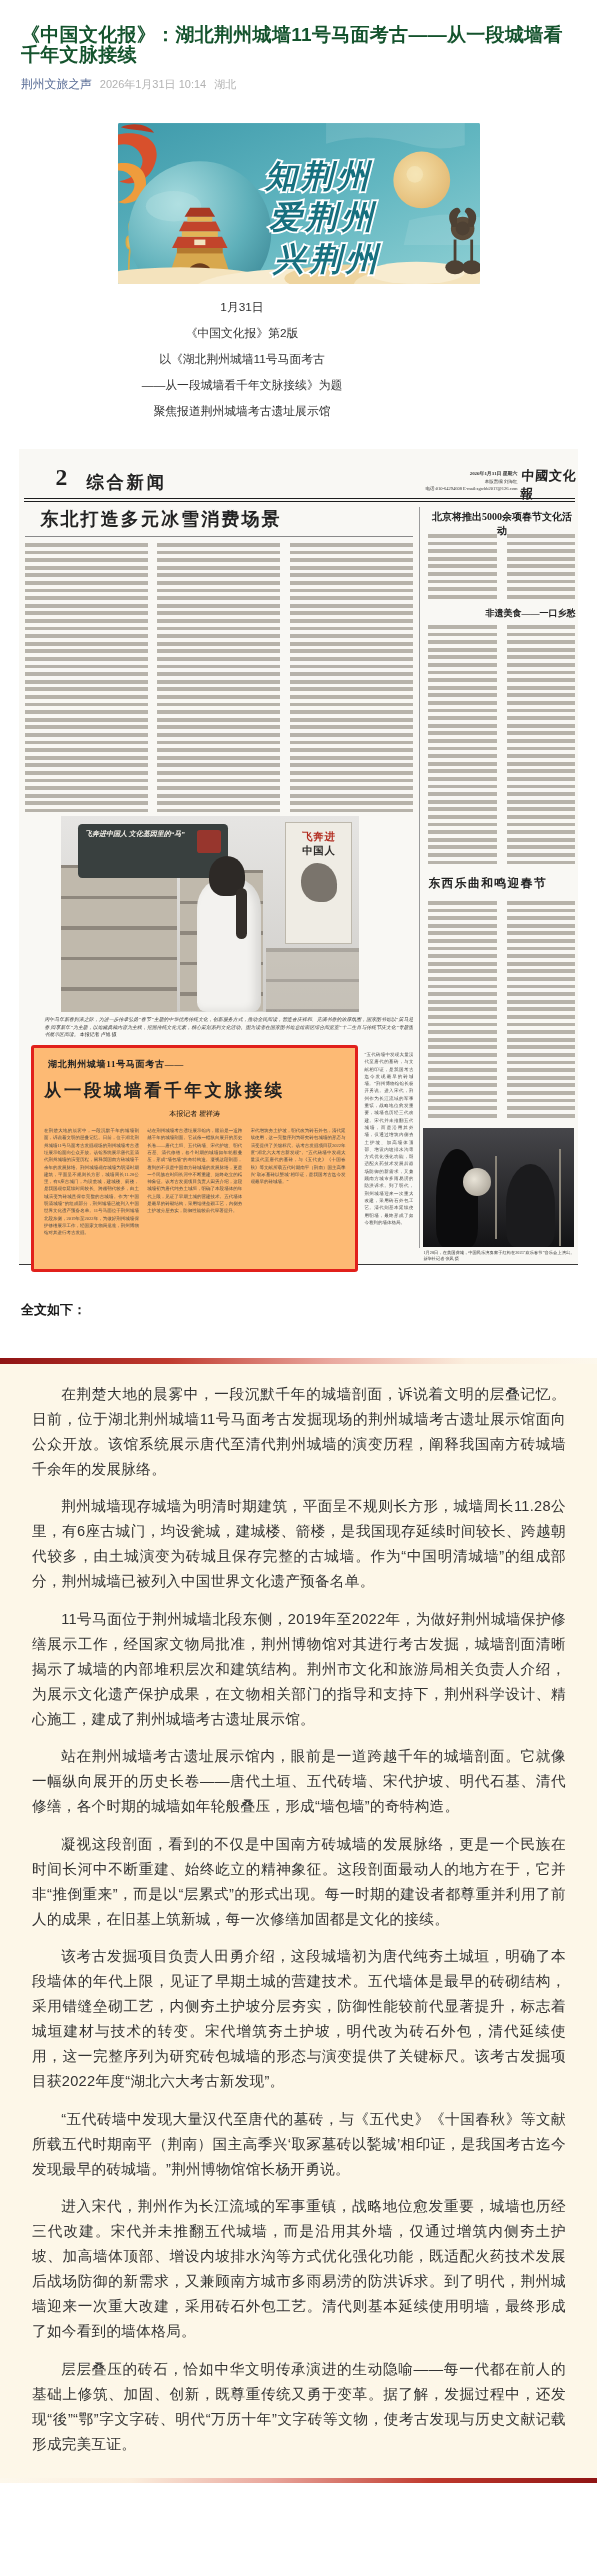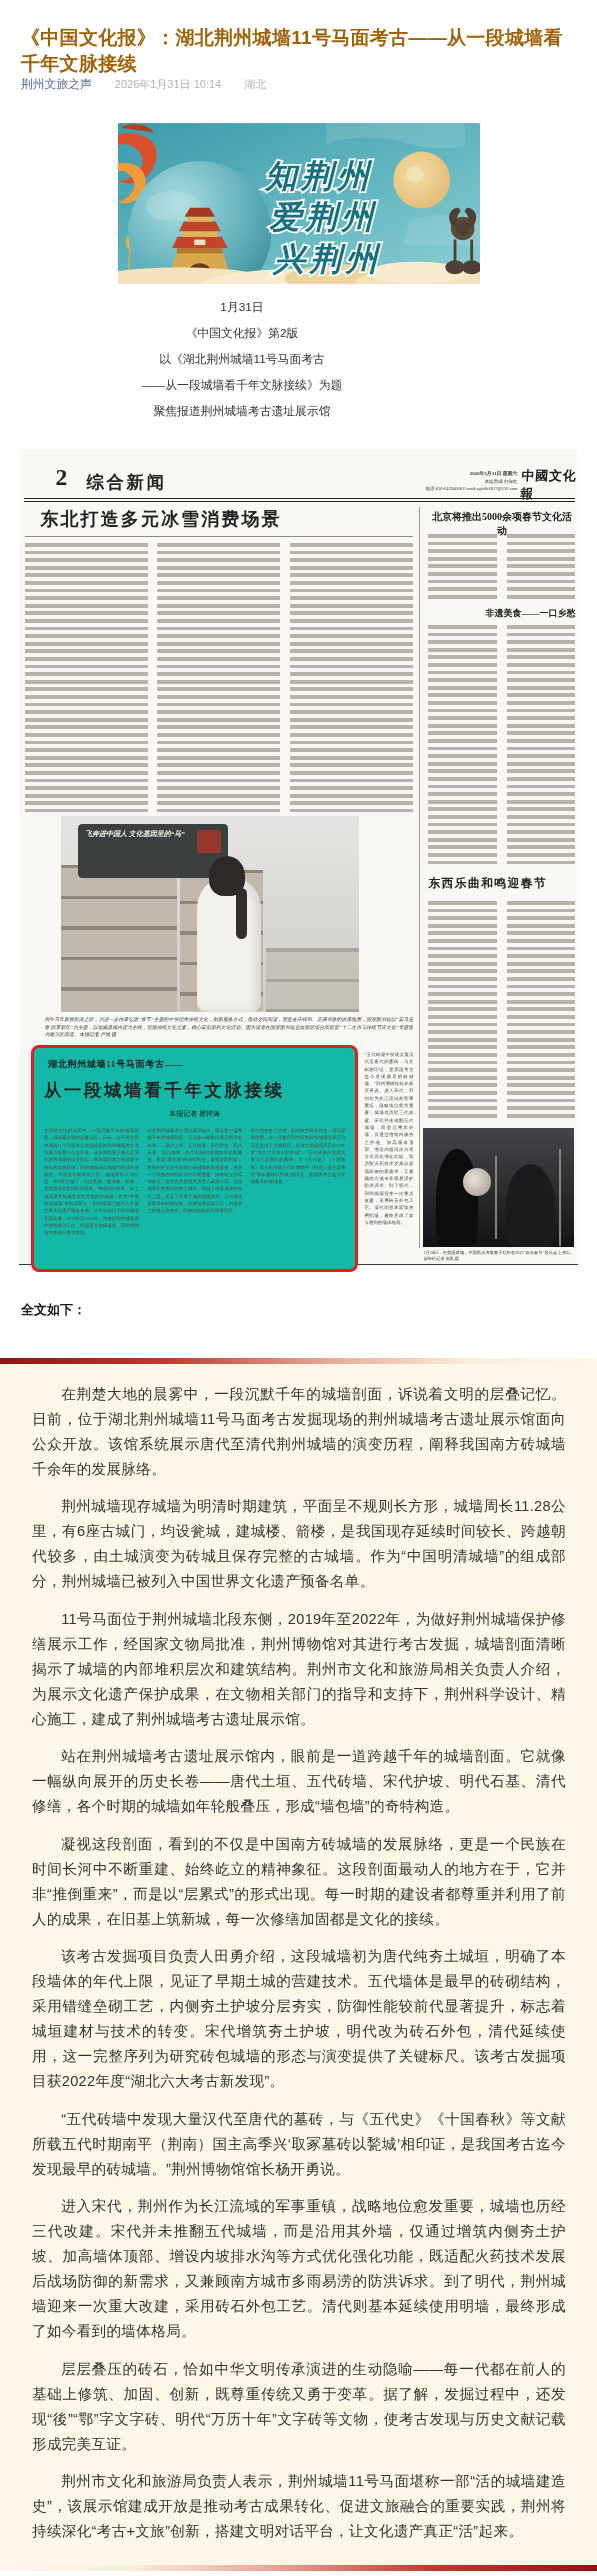--- a/index.html
+++ b/index.html
@@ -1,22 +1,22 @@
 <!DOCTYPE html>
 <html style="font-size:11px"><head>
 <meta charset="utf-8">
 <style>
   *{margin:0;padding:0;box-sizing:border-box}
   html,body{background:#fff}
   body{width:598px;font-family:"Liberation Sans","DejaVu Sans",sans-serif;position:relative}
   #page{position:relative;width:598px;min-height:2576px;background:#fff;overflow:hidden}
 
   
-  .title{position:absolute;top:25px;left:21px;width:556px;font-size:19px;font-weight:700;color:#a16207;line-height:26px;letter-spacing:0.3px}
-  .byline{position:absolute;top:77px;left:21px;font-size:11.8px;display:flex;align-items:baseline;gap:23px;white-space:nowrap}
+  .title{position:absolute;top:25px;left:21px;width:556px;font-size:19px;font-weight:700;color:#14532d;line-height:20px;letter-spacing:0.3px}
+  .byline{position:absolute;top:77px;left:21px;font-size:11.8px;display:flex;align-items:baseline;gap:8px;white-space:nowrap}
   .byline .account{color:#576b95;cursor:pointer}
   .byline .meta{color:#b2b2b2;font-size:11px}
 
   
   .banner{position:absolute;top:123px;left:118px;width:362px;height:161px;overflow:hidden;border-radius:1.4px}
 
   
   .caption{position:absolute;top:294px;left:0;width:484px;text-align:center;color:#333;font-size:11.8px;line-height:26px}
 
   
@@ -47,21 +47,21 @@
   .pb-poster-r .p1{color:#b22c20;font-weight:700;font-size:10.4px;letter-spacing:0.7px}
   .pb-poster-r .p2{color:#2c2a28;font-weight:700;font-size:10.4px;letter-spacing:0.7px}
   .pb-poster-r .horse{margin:5.5px auto 0;width:36px;height:39px;background:#5c564e;border-radius:50% 60% 40% 55%;opacity:.8}
   .pb-person{position:absolute;top:60px;left:136px;width:64px;height:136px;background:#f3f2ef;border-radius:32px 32px 9.7px 9.7px;box-shadow:inset -5.5px 0 9.7px rgba(0,0,0,.12)}
   .pb-head{position:absolute;top:40px;left:148px;width:36px;height:40px;background:#2d2926;border-radius:50% 50% 40% 40%}
   .pb-tail{position:absolute;top:72px;left:175px;width:11px;height:51px;background:#332e2a;border-radius:5.5px}
   .np .photo-cap{position:absolute;top:567px;left:25px;width:369px;font-style:italic;color:#3d3d3d}
   .np .photo-cap .credit{font-style:normal;color:#222}
 
   
-  .redbox{position:absolute;top:596px;left:11.8px;width:327px;height:227px;border:3.5px solid #e1201b;border-radius:8px;background:#14b8a6;padding:7px 9.7px 5.5px}
+  .redbox{position:absolute;top:596px;left:11.8px;width:327px;height:227px;border:3.5px solid #e1201b;border-radius:3px;background:#fdba74;padding:7px 9.7px 5.5px}
   .redbox .kicker{font-size:9px;font-weight:700;letter-spacing:0.7px;margin:2.8px 0 7px;padding-left:4.2px}
   .redbox .bighl{text-align:left;font-size:17.3px;font-weight:700;letter-spacing:2.8px;margin-bottom:7px}
   .redbox .rb-byline{text-align:center;font-size:7px;margin-bottom:8.3px;color:#111}
   .redbox .rb-cols{display:flex;gap:8.3px;height:129px}
   .col4{position:absolute;top:602px;left:345px;width:49px;height:216px}
   
   .photo-orch{position:absolute;top:679px;left:404px;width:151px;height:119px;background:linear-gradient(#46464a,#131315);overflow:hidden}
   .po-fig{position:absolute;background:#0c0c0d;border-radius:50% 50% 20% 20%}
   .po-drum{position:absolute;top:40px;left:40px;width:28px;height:28px;background:radial-gradient(circle at 40% 40%,#e9e4d8,#9d968a);border-radius:50%}
   .po-chair{position:absolute;width:2.1px;background:#8a8478}
@@ -215,20 +215,25 @@
     </div>
 
     <div class="photo-books">
       <div class="pb-shelf" style="top:49px;left:0;width:116px;height:147px"></div>
       <div class="pb-shelf" style="top:54px;left:119px;width:83px;height:141px"></div>
       <div class="pb-shelf" style="top:132px;left:205px;width:93px;height:64px;opacity:.6"></div>
       <div class="pb-poster-l">
         <span>飞奔进中国人 文化基因里的“马”</span>
         <span class="seal"></span>
       </div>
+      <div class="pb-poster-r">
+        <div class="p1">飞奔进</div>
+        <div class="p2">中国人</div>
+        <div class="horse"></div>
+      </div>
       <div class="pb-person"></div>
       <div class="pb-head"></div>
       <div class="pb-tail"></div>
     </div>
     <div class="photo-cap tiny" style="font-size:4.9px;line-height:7.6px">
       <span>丙午马年新春到来之际，为进一步传承弘扬“春节”主题的中华优秀传统文化，创新服务方式，推动全民阅读，营造喜庆祥和、充满书香的浓厚氛围，国家图书馆以“策马迎春 阅享新年”为主题，以馆藏典籍内容为主线，挖掘传统文化元素，精心策划系列文化活动。图为读者在国家图书馆总馆南区综合阅览室“十二生肖与传统节庆文化”专题图书展示区阅读。</span>
       <span class="credit">本报记者 卢旭 摄</span>
     </div>
 
     <div class="redbox">
@@ -260,19 +265,18 @@
     <div class="article">
       <p>在荆楚大地的晨雾中，一段沉默千年的城墙剖面，诉说着文明的层叠记忆。日前，位于湖北荆州城墙11号马面考古发掘现场的荆州城墙考古遗址展示馆面向公众开放。该馆系统展示唐代至清代荆州城墙的演变历程，阐释我国南方砖城墙千余年的发展脉络。</p>
       <p>荆州城墙现存城墙为明清时期建筑，平面呈不规则长方形，城墙周长11.28公里，有6座古城门，均设瓮城，建城楼、箭楼，是我国现存延续时间较长、跨越朝代较多，由土城演变为砖城且保存完整的古城墙。作为“中国明清城墙”的组成部分，荆州城墙已被列入中国世界文化遗产预备名单。</p>
       <p>11号马面位于荆州城墙北段东侧，2019年至2022年，为做好荆州城墙保护修缮展示工作，经国家文物局批准，荆州博物馆对其进行考古发掘，城墙剖面清晰揭示了城墙的内部堆积层次和建筑结构。荆州市文化和旅游局相关负责人介绍，为展示文化遗产保护成果，在文物相关部门的指导和支持下，荆州科学设计、精心施工，建成了荆州城墙考古遗址展示馆。</p>
       <p>站在荆州城墙考古遗址展示馆内，眼前是一道跨越千年的城墙剖面。它就像一幅纵向展开的历史长卷——唐代土垣、五代砖墙、宋代护坡、明代石基、清代修缮，各个时期的城墙如年轮般叠压，形成“墙包墙”的奇特构造。</p>
       <p>凝视这段剖面，看到的不仅是中国南方砖城墙的发展脉络，更是一个民族在时间长河中不断重建、始终屹立的精神象征。这段剖面最动人的地方在于，它并非“推倒重来”，而是以“层累式”的形式出现。每一时期的建设者都尊重并利用了前人的成果，在旧基上筑新城，每一次修缮加固都是文化的接续。</p>
       <p>该考古发掘项目负责人田勇介绍，这段城墙初为唐代纯夯土城垣，明确了本段墙体的年代上限，见证了早期土城的营建技术。五代墙体是最早的砖砌结构，采用错缝垒砌工艺，内侧夯土护坡分层夯实，防御性能较前代显著提升，标志着城垣建材与技术的转变。宋代增筑夯土护坡，明代改为砖石外包，清代延续使用，这一完整序列为研究砖包城墙的形态与演变提供了关键标尺。该考古发掘项目获2022年度“湖北六大考古新发现”。</p>
       <p>“五代砖墙中发现大量汉代至唐代的墓砖，与《五代史》《十国春秋》等文献所载五代时期南平（荆南）国主高季兴‘取冢墓砖以甃城’相印证，是我国考古迄今发现最早的砖城墙。”荆州博物馆馆长杨开勇说。</p>
       <p>进入宋代，荆州作为长江流域的军事重镇，战略地位愈发重要，城墙也历经三代改建。宋代并未推翻五代城墙，而是沿用其外墙，仅通过增筑内侧夯土护坡、加高墙体顶部、增设内坡排水沟等方式优化强化功能，既适配火药技术发展后战场防御的新需求，又兼顾南方城市多雨易涝的防洪诉求。到了明代，荆州城墙迎来一次重大改建，采用砖石外包工艺。清代则基本延续使用明墙，最终形成了如今看到的墙体格局。</p>
       <p>层层叠压的砖石，恰如中华文明传承演进的生动隐喻——每一代都在前人的基础上修筑、加固、创新，既尊重传统又勇于变革。据了解，发掘过程中，还发现“後”“鄂”字文字砖、明代“万历十年”文字砖等文物，使考古发现与历史文献记载形成完美互证。</p>
-      <p>荆州市文化和旅游局负责人表示，荆州城墙11号马面堪称一部“活的城墙建造史”，该展示馆建成开放是推动考古成果转化、促进文旅融合的重要实践，荆州将持续深化“考古+文旅”创新，搭建文明对话平台，让文化遗产真正“活”起来。</p>
     </div>
     <div class="bar-bottom"></div>
   </div>
 
 </div>
 
 
 </body></html>

